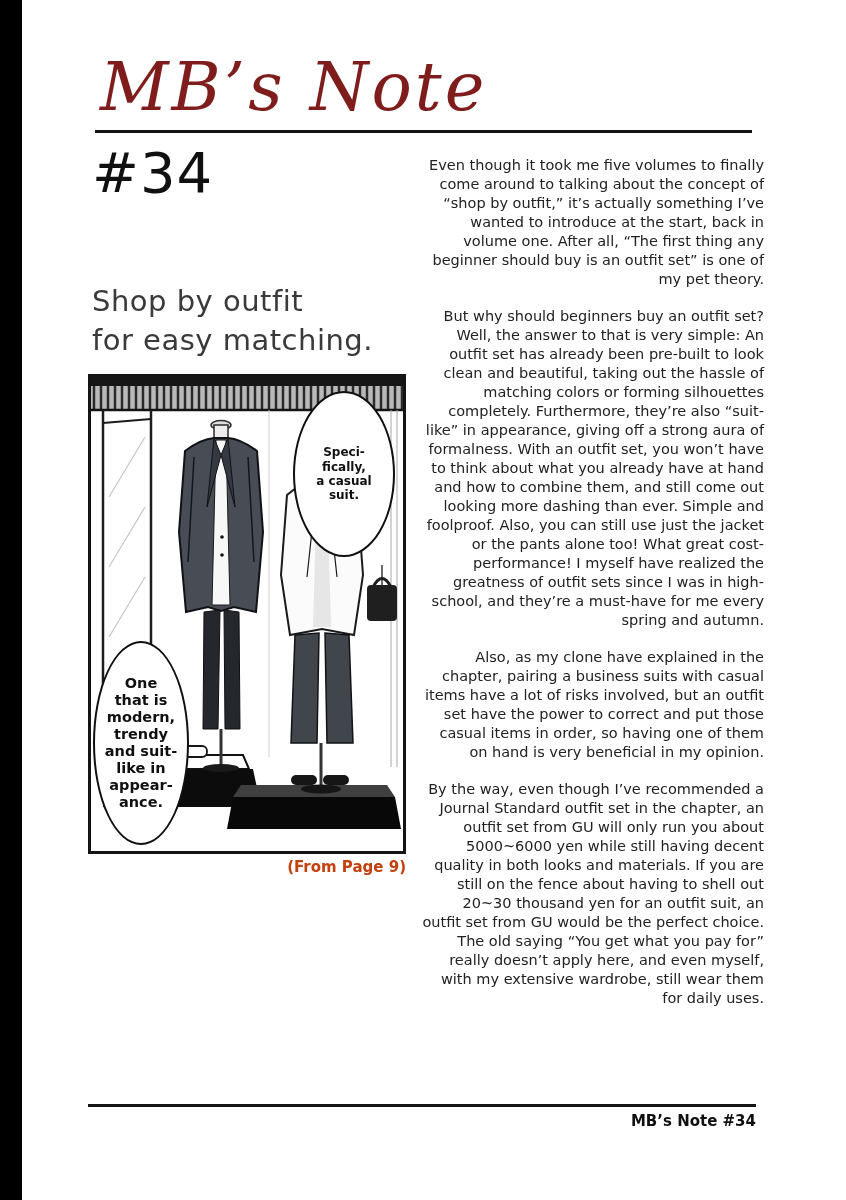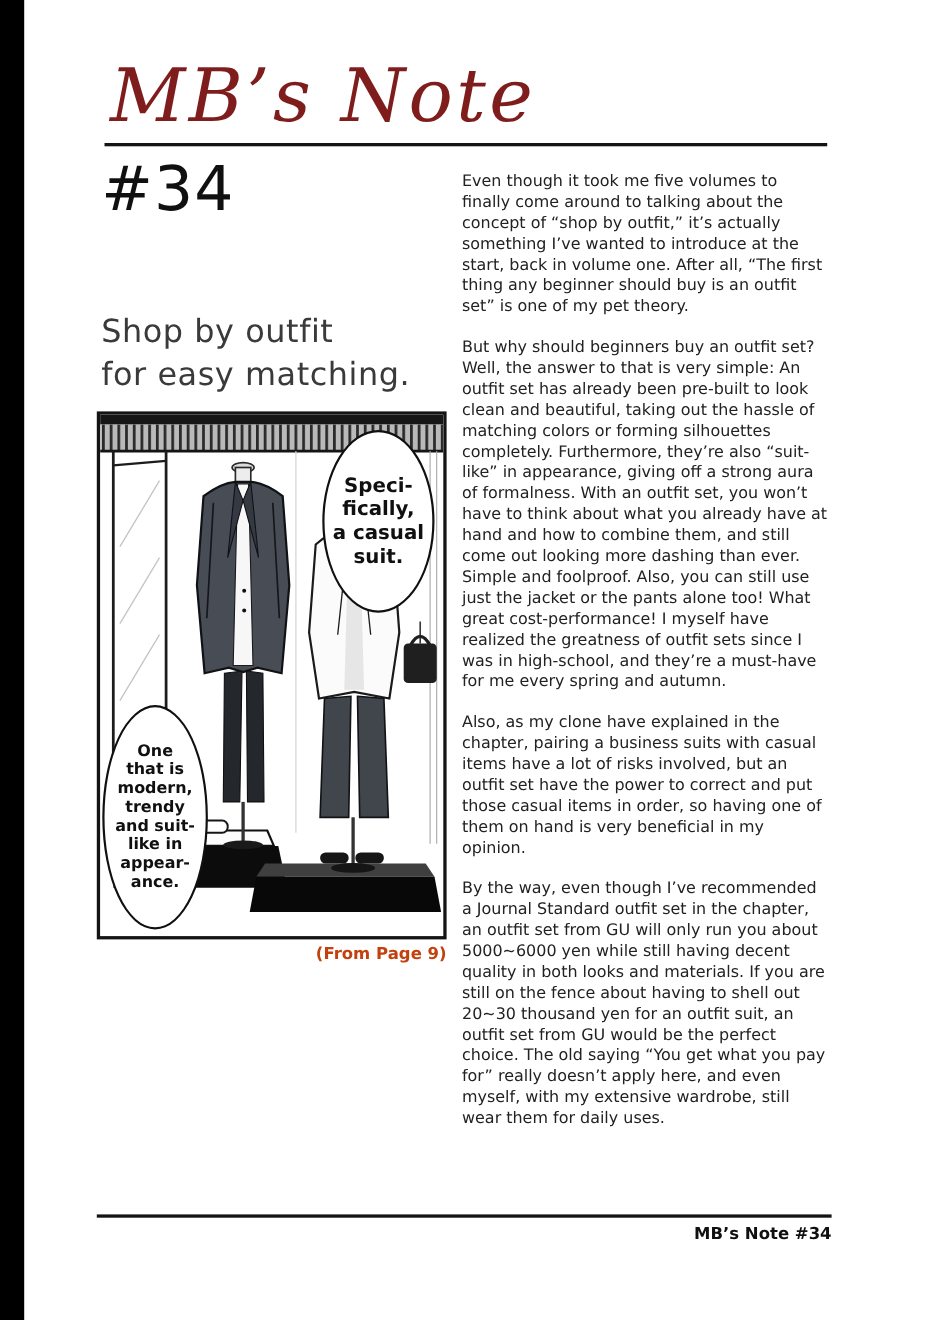--- a/index.html
+++ b/index.html
@@ -63,40 +63,40 @@
     background: #ffffff;
     border: 2.5px solid #101010;
     border-radius: 50%;
     display: flex; align-items: center; justify-content: center;
     text-align: center;
     font-weight: bold;
     white-space: pre-line;
     z-index: 2;
     color: #101010;
   }
-  .bubble-1 { left: 202px; top: 14px; width: 102px; height: 166px; font-size: 18px; line-height: 1.2; }
+  .bubble-1 { left: 202px; top: 14px; width: 102px; height: 166px; font-size: 12px; line-height: 1.2; }
   .bubble-2 { left: 2px; top: 264px; width: 96px; height: 204px; font-size: 14.5px; line-height: 1.18; }
 
   .panel-caption {
     position: absolute; left: 88px; top: 858px;
     width: 318px;
     text-align: right;
     font-size: 15px; font-weight: bold;
     color: #c2410c;
   }
 
   .article {
     position: absolute; left: 420px; top: 156px;
     width: 350px;
     font-size: 14.5px;
     line-height: 19px;
     letter-spacing: 0px;
     color: #222222;
   }
-  .article p { margin: 0 16px 18px 0; }
+  .article p { margin: 0 6px 18px 0; text-align: right; }
   .article p:last-child { margin-bottom: 0; }
 
   .footer-rule {
     position: absolute; left: 88px; top: 1104px;
     width: 668px; height: 2.5px;
     background: #141414;
   }
   .footer-label {
     position: absolute; left: 88px; top: 1112px;
     width: 668px;

